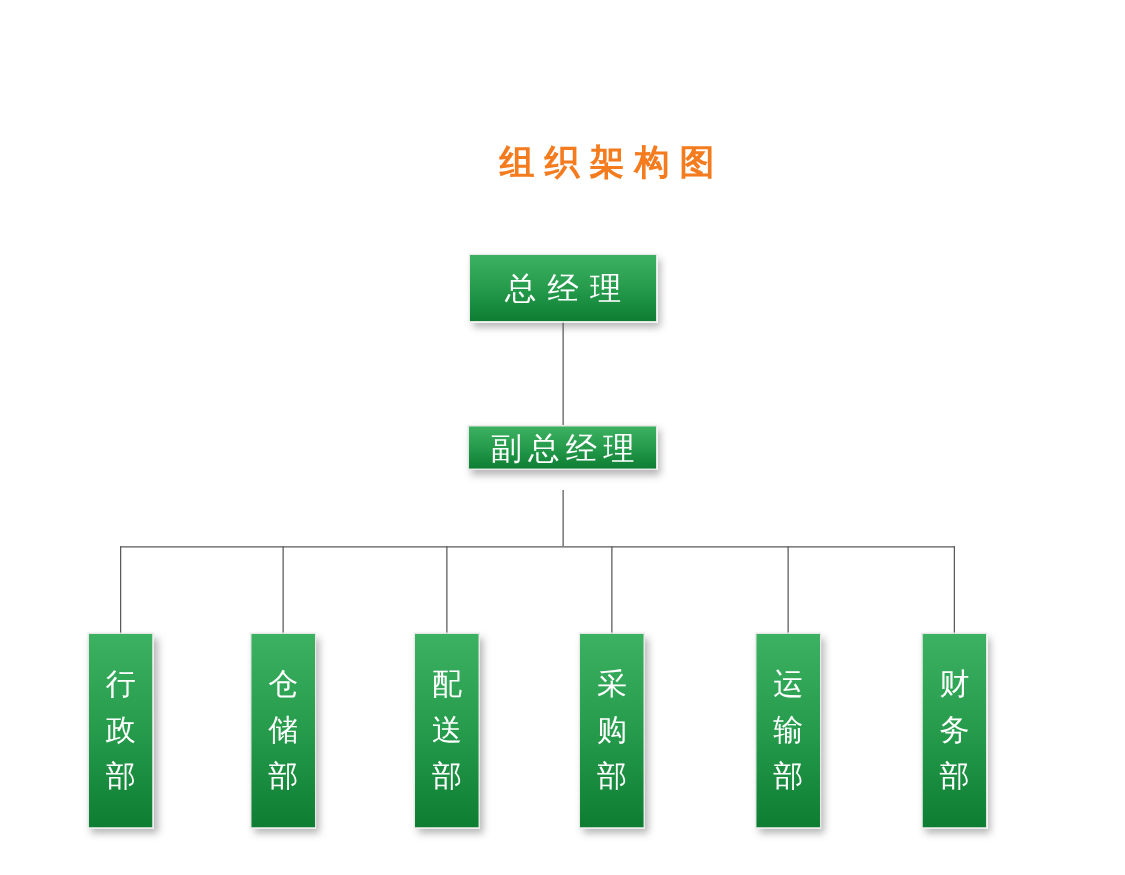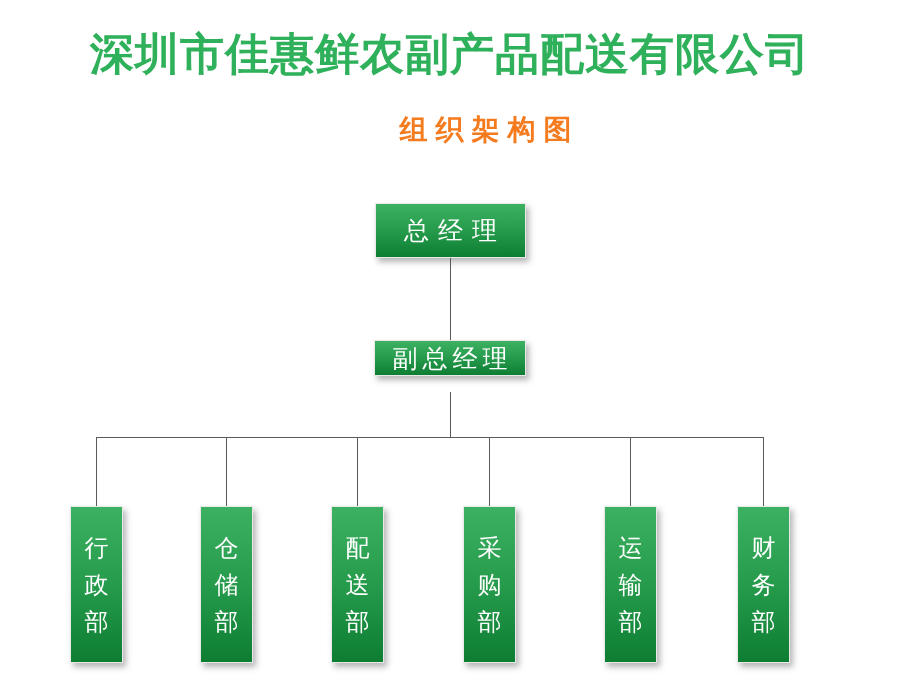--- a/index.html
+++ b/index.html
@@ -70,21 +70,20 @@
   .dept-label {
     white-space: pre-line;
     line-height: 37px;
     text-align: center;
   }
 </style>
 </head>
 <body>
 
 <div class="canvas">
-  <h1 class="page-title">深圳市佳惠鲜农副产品配送有限公司</h1>
   <h2 class="page-subtitle">组织架构图</h2>
 
   <div class="chart">
     <div class="line line-v1"></div>
     <div class="line line-v2"></div>
     <div class="line line-h"></div>
 
     <div class="node gm">
       <span class="node-label">总经理</span>
     </div>

